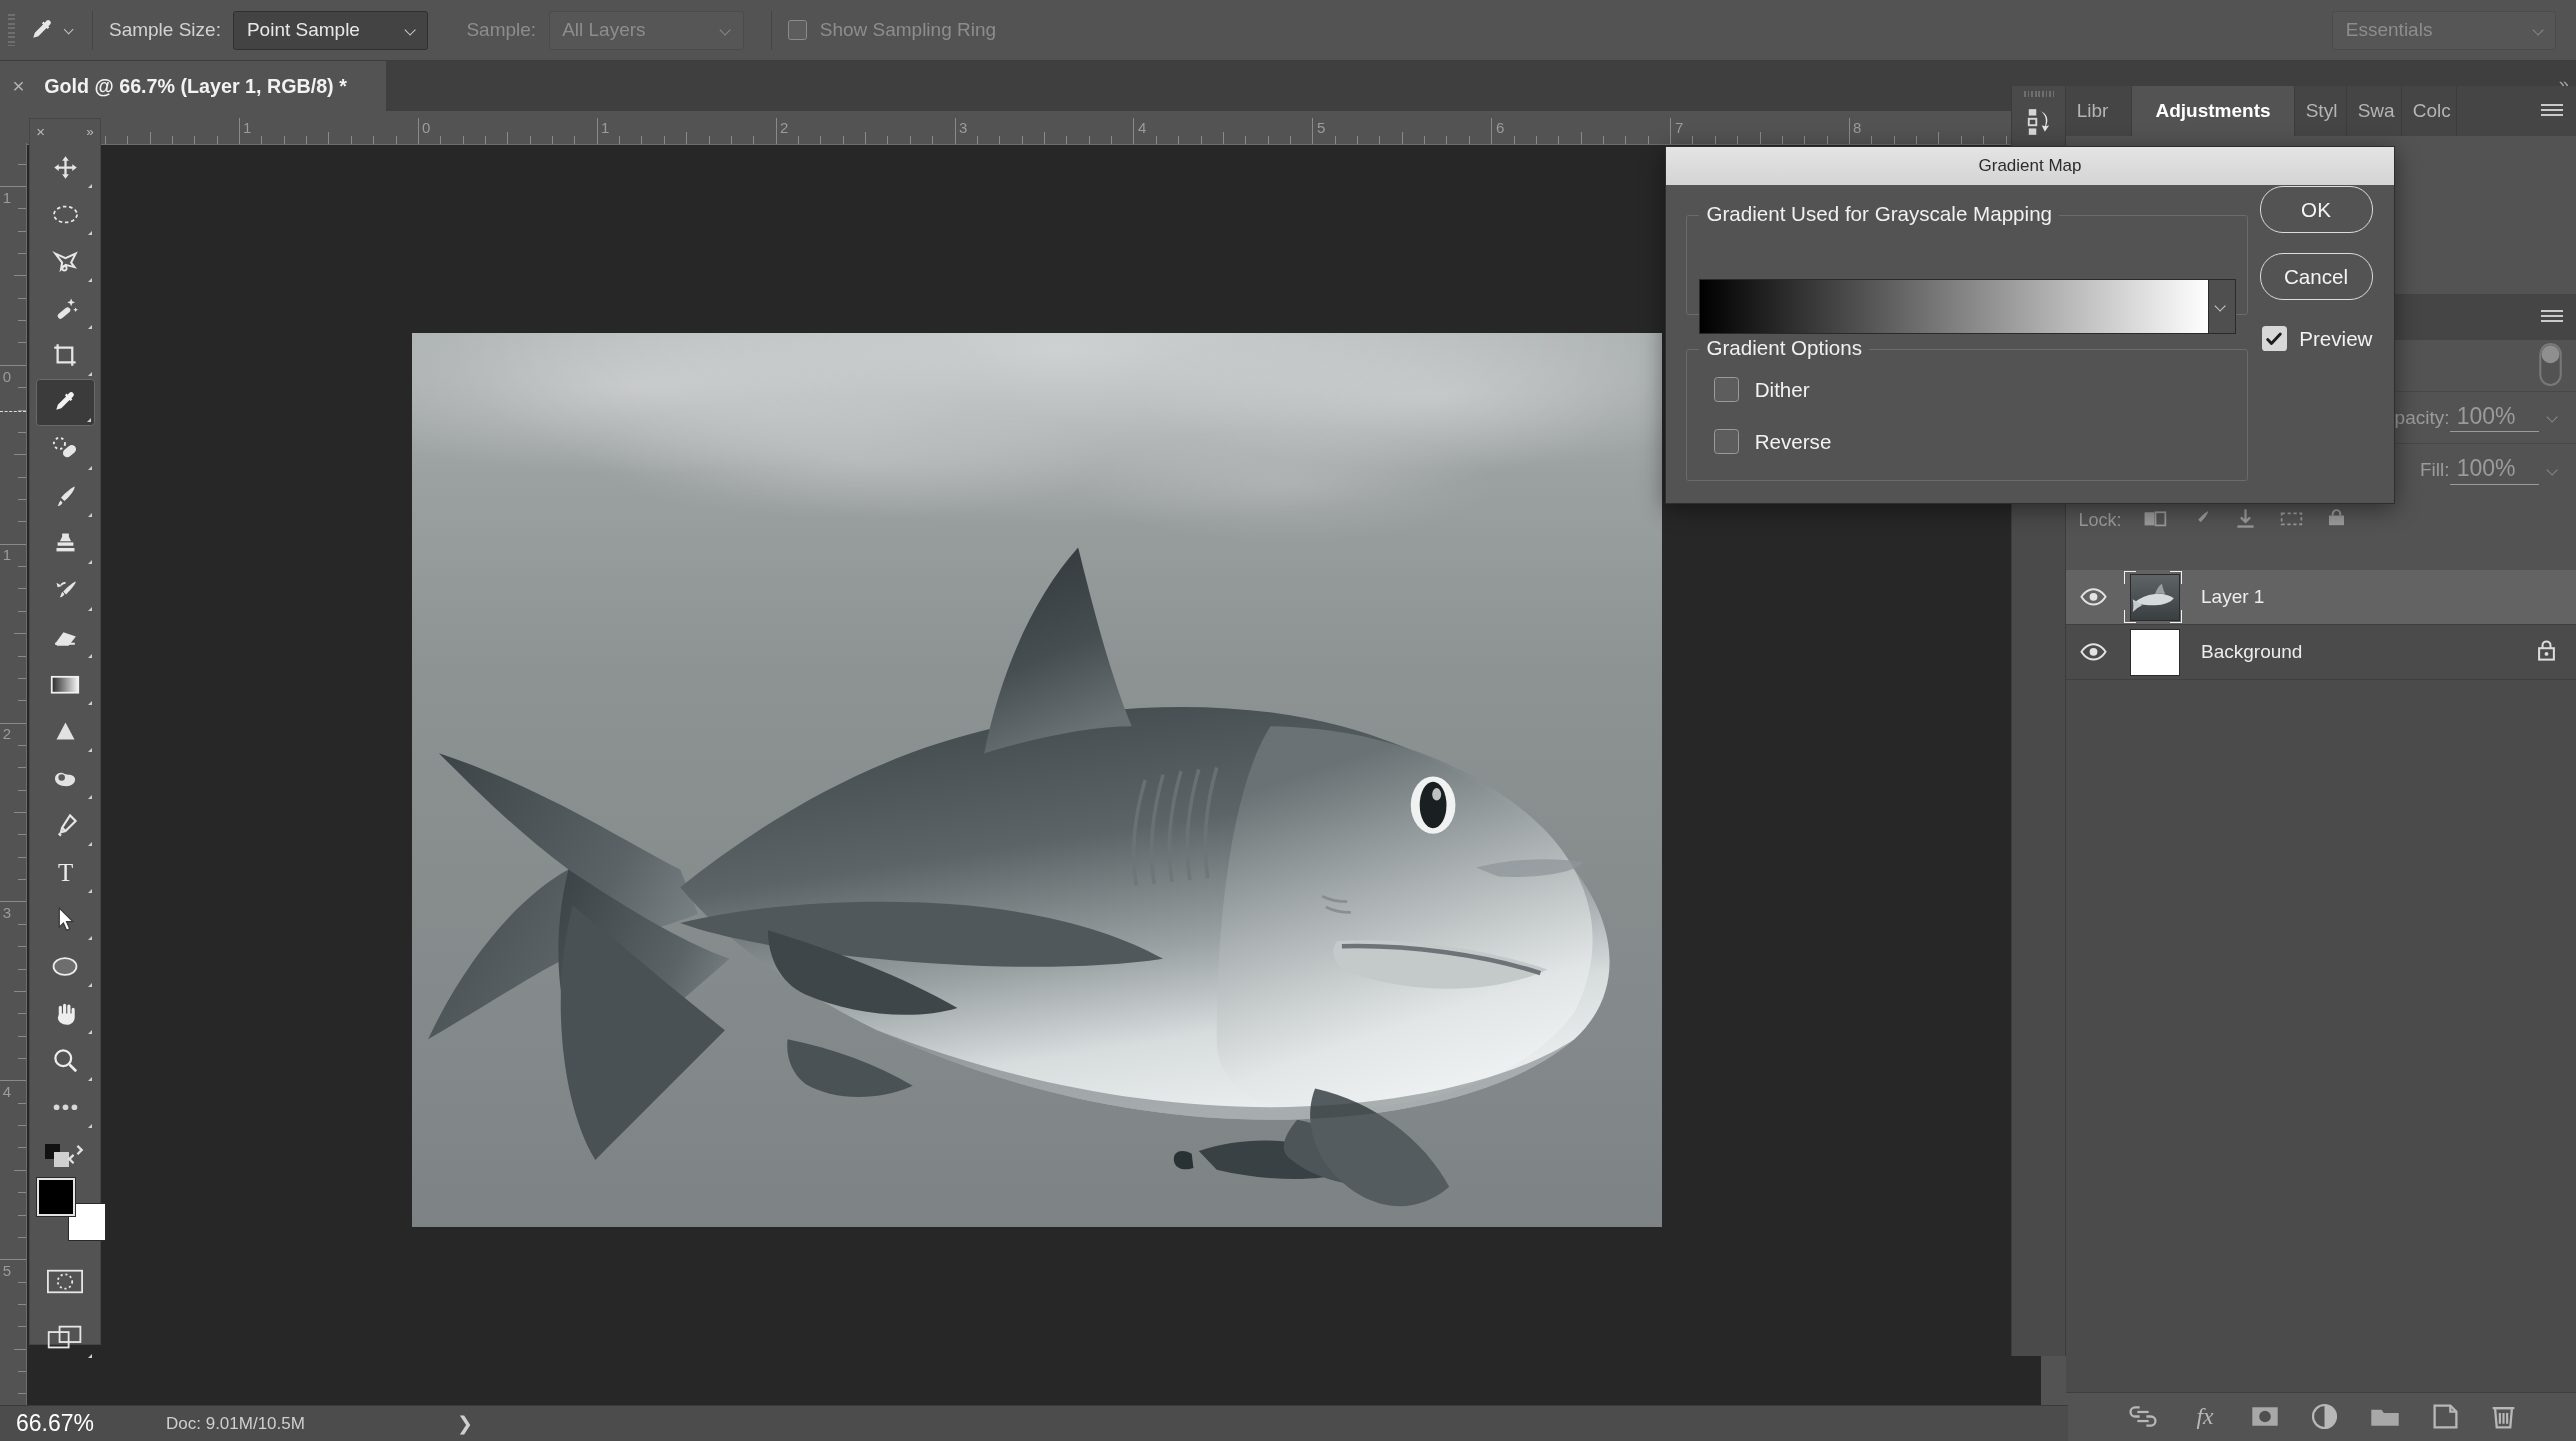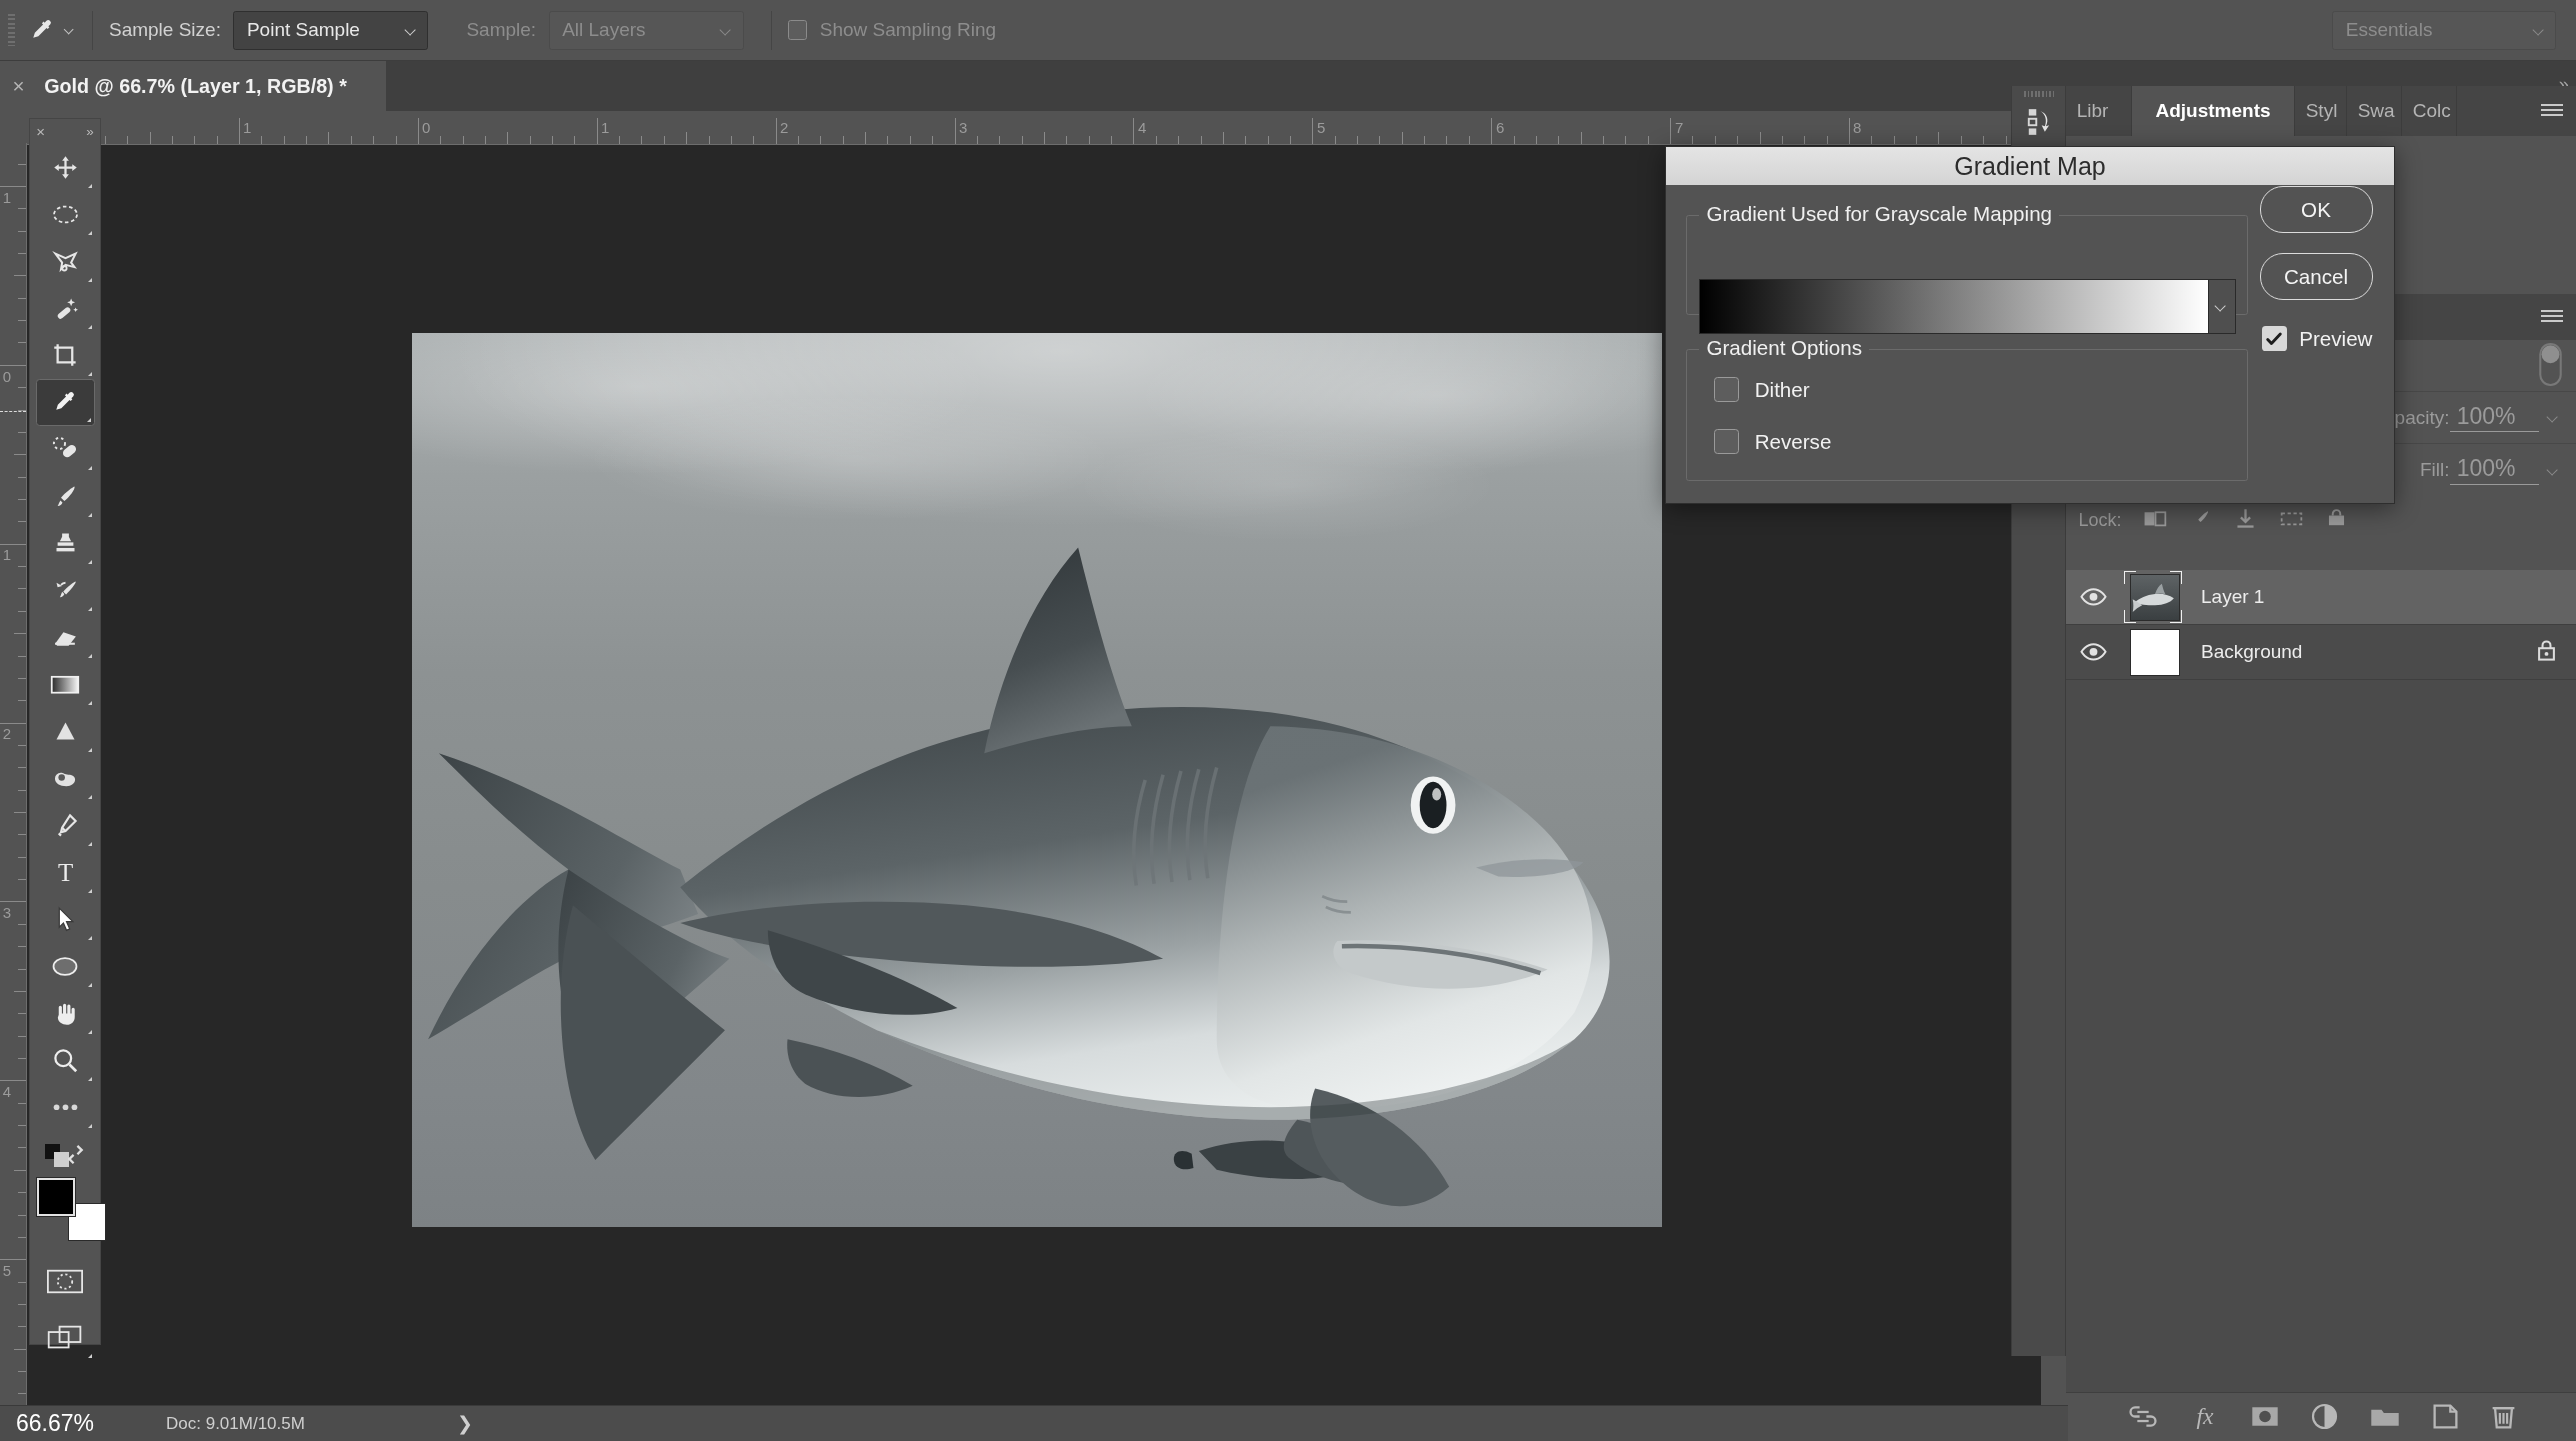--- a/index.html
+++ b/index.html
@@ -207,21 +207,21 @@
     display:flex;align-items:center;justify-content:center;gap:30px;border-top:0.9px solid #3f3f3f;
   }
   
   #dialog{
     position:absolute;left:1665px;top:146px;width:730px;height:358px;
     background:#535353;border:0.9px solid #2e2e2e;box-shadow:0 5.4px 23px rgba(0,0,0,.45);
   }
   #dlg-title{
     height:38px;background:linear-gradient(to bottom,#e4e4e4,#d4d4d4);
     display:flex;align-items:center;justify-content:center;
-    font-size:25px;color:#2c2c2c;
+    font-size:17px;color:#2c2c2c;
   }
   .fieldset{
     position:absolute;border:0.9px solid #6b6b6b;border-radius:2.7px;
   }
   .legend{
     position:absolute;top:-14.3px;left:12.5px;background:#535353;padding:0 7.2px;
     font-size:20.6px;color:#f0f0f0;white-space:nowrap;
   }
   #grad-swatch{
     position:absolute;left:12.5px;top:63px;width:510px;height:55px;

